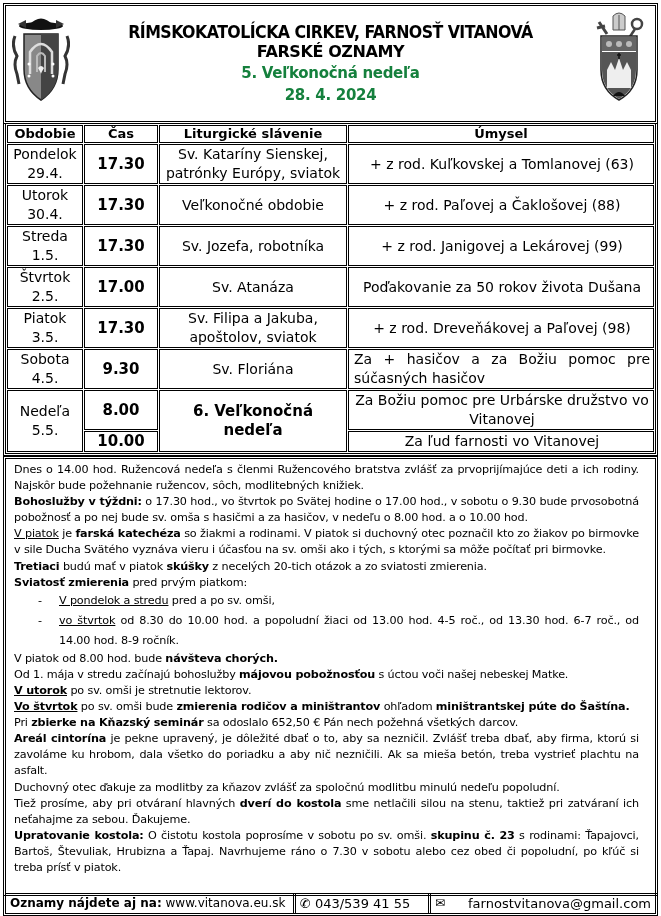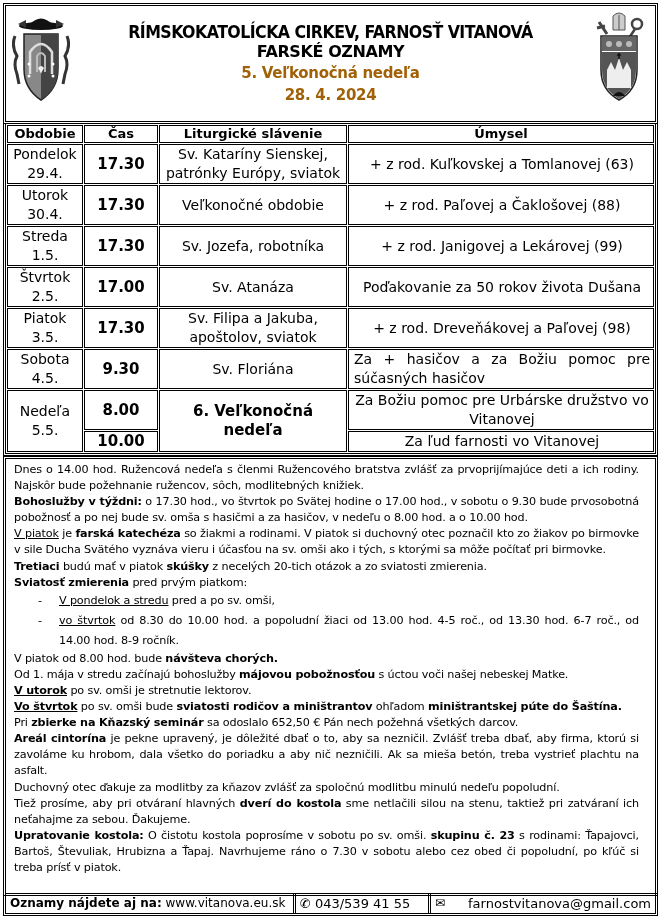--- a/index.html
+++ b/index.html
@@ -12,21 +12,21 @@
   .header {
     position: absolute; left: 0; top: 0; width: 655px; height: 121px;
     border: 3px double #000;
     padding-left: 11px;
   }
   .logo-left { position: absolute; left: 6px; top: 8px; width: 58px; height: 90px; }
   .logo-right { position: absolute; right: 10px; top: 6px; width: 52px; height: 92px; }
   .title-block { position: absolute; left: 70px; right: 70px; top: 16px; text-align: center; }
   .title-main { font-weight: bold; font-size: 17px; letter-spacing: -0.6px; transform: scaleX(0.93); transform-origin: center; white-space: nowrap; }
   .title-sub { font-weight: bold; font-size: 16px; letter-spacing: -0.4px; }
-  .title-blue { font-weight: bold; font-size: 15px; color: #a16207; margin-top: 3px; letter-spacing: -0.3px; line-height: 19px; }
+  .title-blue { font-weight: bold; font-size: 15px; color: #15803d; margin-top: 3px; letter-spacing: -0.3px; line-height: 19px; }
 
   
   .sched {
     position: absolute; left: 0; top: 121px; width: 655px;
     border-collapse: separate; border-spacing: 1px;
     border: 3px double #000; border-top: none;
     font-size: 14px;
   }
   .sched td, .sched th { border: 1px solid #000; text-align: center; vertical-align: middle; padding: 0 3px; line-height: 19px; }
   .sched th { font-size: 13px; font-weight: bold; height: 18px; line-height: 16px; text-align: center; }
@@ -186,21 +186,21 @@
     <p><span>Dnes o 14.00 hod. Ružencová nedeľa s členmi Ružencového bratstva zvlášť za prvoprijímajúce deti a ich rodiny. Najskôr bude požehnanie ružencov, sôch, modlitebných knižiek.</span></p>
     <p><b>Bohoslužby v  týždni:</b><span> o 17.30 hod., vo štvrtok po Svätej hodine o 17.00 hod., v sobotu o 9.30 bude prvosobotná pobožnosť a po nej bude sv. omša s hasičmi a za hasičov, v nedeľu o 8.00 hod. a o 10.00 hod.</span></p>
     <p><span class="u">V piatok</span><span> je </span><b>farská katechéza</b><span> so žiakmi a rodinami. V piatok si duchovný otec poznačil kto zo žiakov po birmovke v sile Ducha Svätého vyznáva vieru i účasťou na sv. omši ako i tých, s ktorými sa môže počítať pri birmovke.</span></p>
     <p><b>Tretiaci</b><span> budú mať v piatok </span><b>skúšky</b><span> z necelých 20-tich otázok a zo sviatosti zmierenia.</span></p>
     <p><b>Sviatosť zmierenia</b><span> pred prvým piatkom:</span></p>
     <p class="dash-item gap"><span class="dash">-</span><span class="u">V pondelok a stredu</span><span> pred a po sv. omši,</span></p>
     <p class="dash-item gap"><span class="dash">-</span><span class="u"> vo štvrtok</span><span> od 8.30 do 10.00 hod. a popoludní žiaci od 13.00 hod. 4-5 roč., od 13.30 hod. 6-7 roč., od 14.00 hod. 8-9 ročník.</span></p>
     <p><span>V piatok od 8.00 hod. bude </span><b>návšteva chorých.</b></p>
     <p><span>Od 1. mája v stredu začínajú bohoslužby </span><b>májovou pobožnosťou</b><span> s úctou voči našej nebeskej Matke.</span></p>
     <p><b class="u">V utorok</b><span> po sv. omši je stretnutie lektorov.</span></p>
-    <p><b class="u">Vo štvrtok</b><span> po sv. omši bude </span><b>sviatosti rodičov a miništrantov</b><span> ohľadom </span><b>miništrantskej púte do Šaštína.</b></p>
+    <p><b class="u">Vo štvrtok</b><span> po sv. omši bude </span><b>zmierenia rodičov a miništrantov</b><span> ohľadom </span><b>miništrantskej púte do Šaštína.</b></p>
     <p><span>Pri </span><b>zbierke na Kňazský seminár</b><span> sa odoslalo 652,50 € Pán nech požehná všetkých darcov.</span></p>
     <p><b>Areál cintorína</b><span> je pekne upravený, je dôležité dbať o to, aby sa nezničil. Zvlášť treba dbať, aby firma, ktorú si zavoláme ku hrobom, dala všetko do poriadku a aby nič nezničili. Ak sa mieša betón, treba vystrieť plachtu na asfalt.</span></p>
     <p><span>Duchovný otec ďakuje za modlitby za kňazov zvlášť za spoločnú modlitbu minulú nedeľu popoludní.</span></p>
     <p><span>Tiež prosíme, aby pri otváraní hlavných </span><b>dverí do kostola</b><span> sme netlačili silou na stenu, taktiež pri zatváraní ich neťahajme za sebou. Ďakujeme.</span></p>
     <p><b>Upratovanie kostola:</b><span> O čistotu kostola poprosíme v sobotu po sv. omši. </span><b>skupinu č. 23</b><span> s rodinami: Ťapajovci, Bartoš, Števuliak, Hrubizna a Ťapaj. Navrhujeme ráno o 7.30 v sobotu alebo cez obed či popoludní, po kľúč si treba prísť v piatok.</span></p>
   </div>
 
   <div class="footer">
     <div class="f-cell f-web">
       <b>Oznamy nájdete aj na:</b>&nbsp;<span>www.vitanova.eu.sk</span>

